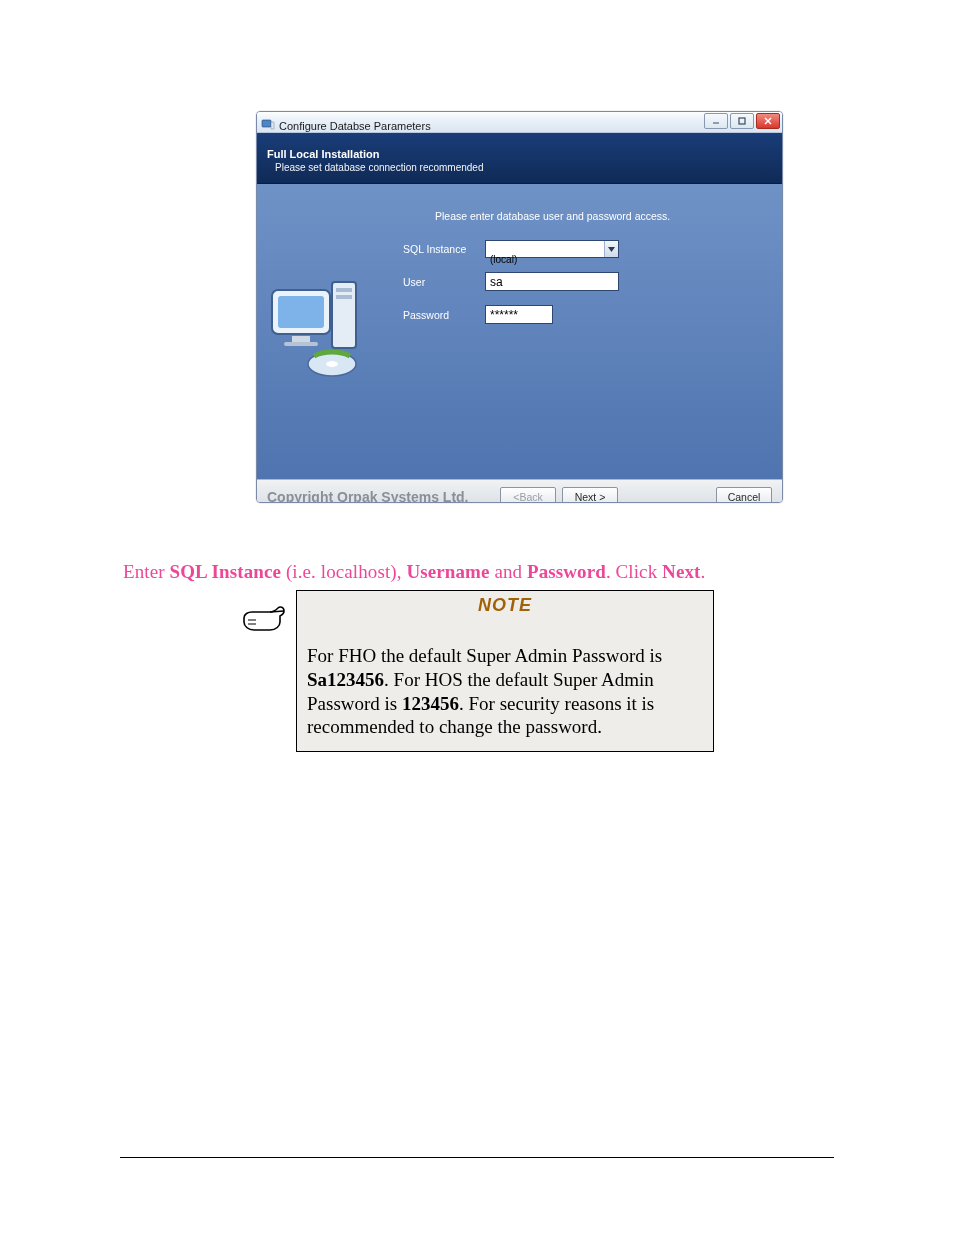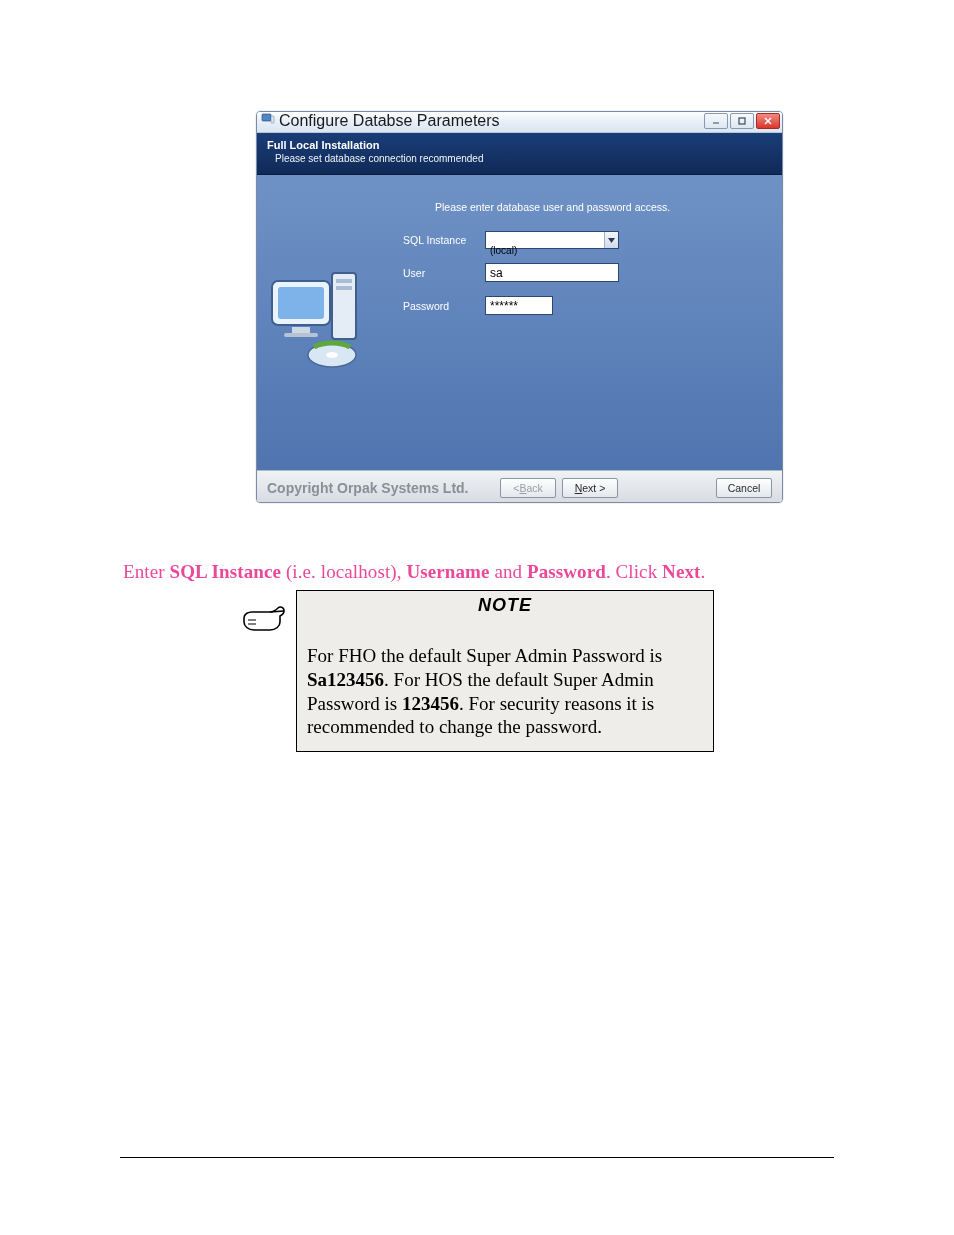--- a/index.html
+++ b/index.html
@@ -25,23 +25,23 @@
     border: 1px solid #7a8aa8;
     border-radius: 4px;
     overflow: hidden;
     box-shadow: 0 0 0 1px rgba(0,0,0,0.05);
   }
   .titlebar {
     height: 21px;
     background: linear-gradient(to bottom,#fdfefe 0%,#eaf1f9 40%,#dae6f3 100%);
     border-bottom: 1px solid #b8c7dc;
     display: flex;
-    align-items: flex-start;
+    align-items: flex-end;
     padding-left: 4px;
-    font-size: 16px;
+    font-size: 11px;
     color: #1a1a1a;
     position: relative;
   }
   .titlebar .app-icon {
     width: 14px; height: 14px; margin-right: 4px;
     display: inline-flex; align-items: center; justify-content: center;
   }
   .win-controls {
     position: absolute;
     right: 2px; top: 1px;
@@ -64,20 +64,21 @@
   .header-strip {
     background: linear-gradient(to bottom,#1a3d78 0%,#0f2a57 100%);
     color: #fff;
     padding: 6px 10px 10px 10px;
     font-size: 11px;
     border-bottom: 1px solid #0a1d3c;
   }
   .header-strip .heading {
     font-weight: bold;
     font-size: 11px;
+    margin-top: 9px;
   }
   .header-strip .subheading {
     font-size: 10px;
     padding-left: 8px;
     margin-top: 2px;
     opacity: 0.95;
   }
   .content-area {
     display: flex;
     height: 295px;
@@ -212,21 +213,21 @@
     position: relative;
     padding: 4px 10px 10px 10px;
     font-family: "Times New Roman", Times, serif;
     font-size: 19px;
     color: #000;
   }
   .note-title {
     text-align: center;
     font-style: italic;
     font-weight: bold;
-    color: #000000;
+    color: #a16207;
     font-family: Arial, sans-serif;
     font-size: 18px;
     letter-spacing: 1px;
     margin-bottom: 8px;
   }
   .note-body { line-height: 1.25; margin-top: 28px; }
   .note-body b { font-weight: bold; }
 
   
   .bottom-rule {

